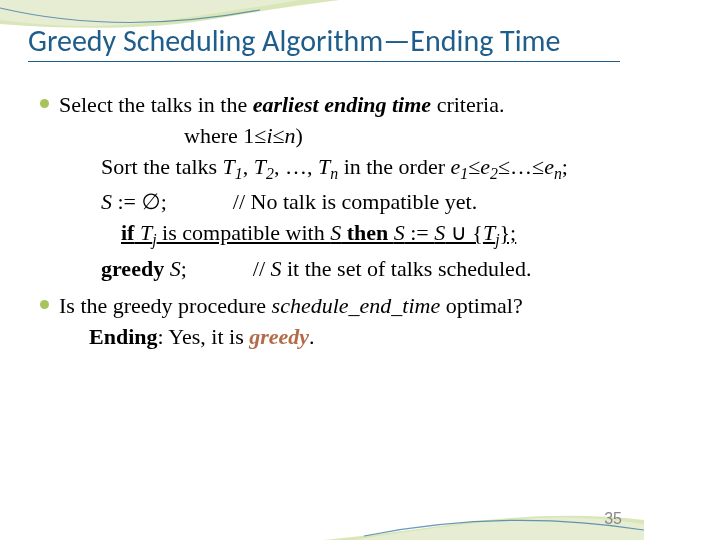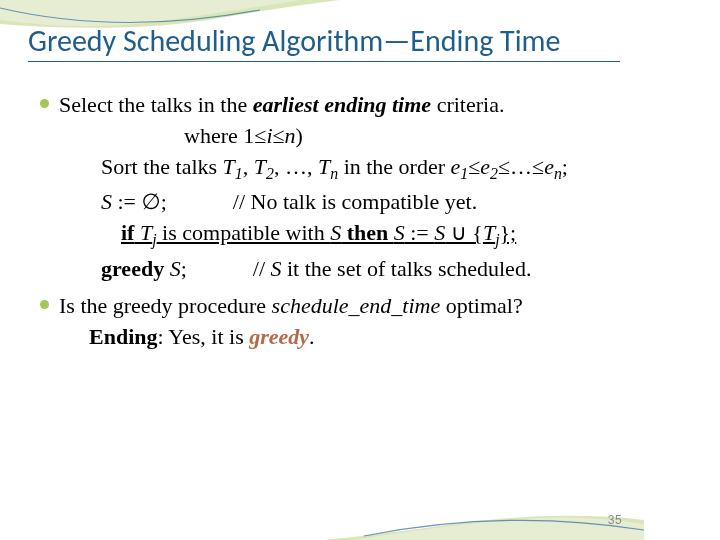--- a/index.html
+++ b/index.html
@@ -72,23 +72,23 @@
   .i1 { font-style: italic; }
   .opt { font-weight: bold; font-style: italic; color: #b36b4a; }
   .sub { font-size: 0.72em; vertical-align: sub; font-style: italic; }
   .in1 { padding-left: 30px; }
   .in2 { padding-left: 48px; text-decoration: underline; }
   .in3 { padding-left: 42px; }
   .pagenum {
     position: absolute;
     bottom: 12px;
     right: 22px;
-    font-size: 12px;
+    font-size: 16px;
     color: #888;
-    font-family: Liberation Mono, monospace;
+    font-family: Liberation Sans, sans-serif;
   }
 </style>
 </head>
 <body>
 
 <div class="slide">
 
   <svg class="top-wave" viewBox="0 0 340 48">
     <path d="M0,0 L340,0 Q290,6 220,18 Q130,34 0,24 Z" fill="#b9d27e" opacity="0.55"></path>
     <path d="M0,0 L300,0 Q240,10 170,20 Q90,32 0,20 Z" fill="#e7edd6" opacity="0.85"></path>

